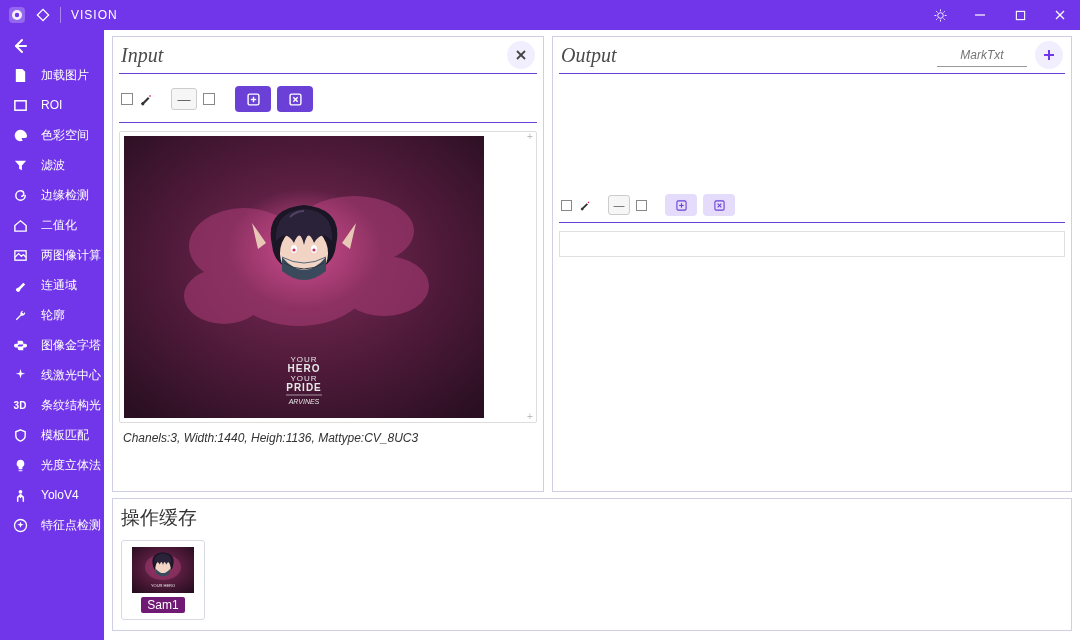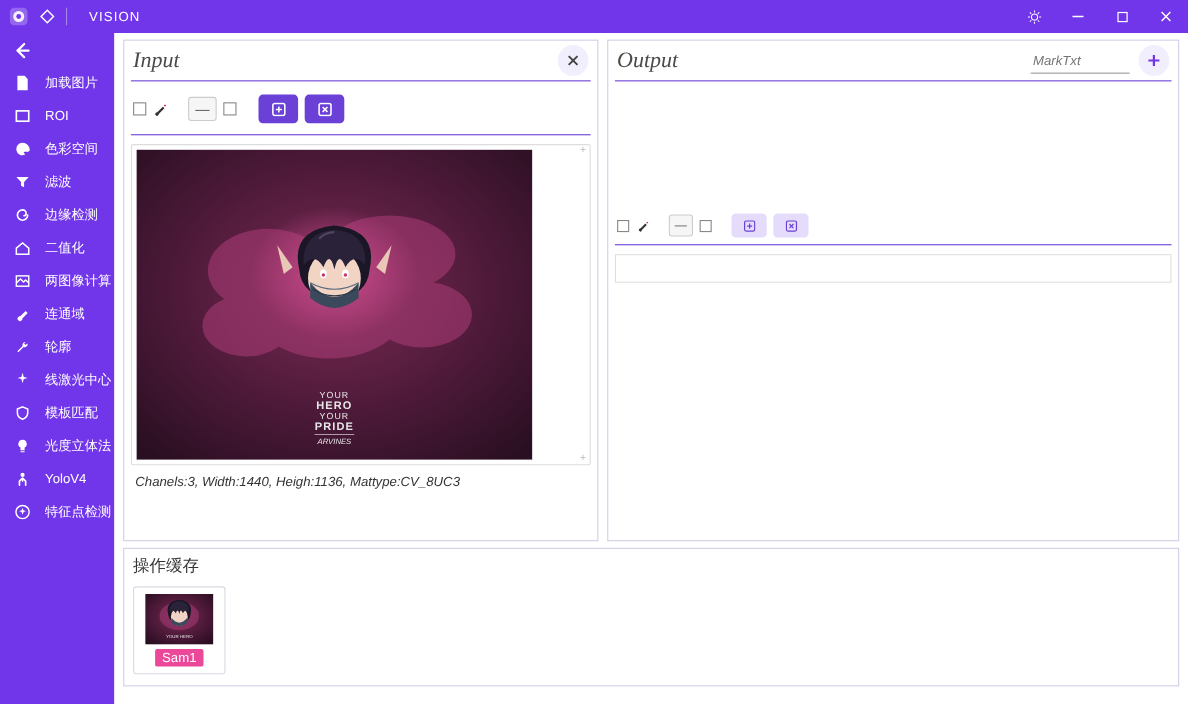--- a/index.html
+++ b/index.html
@@ -5,21 +5,21 @@
 * { box-sizing: border-box; margin: 0; padding: 0; font-family: "Segoe UI", Arial, sans-serif; }
 html, body { width: 1080px; height: 640px; overflow: hidden; background: #fff; }
 
 
 .titlebar {
   height: 30px; background: #7135ea; display: flex; align-items: center; color: #fff;
   font-size: 12px;
 }
 .titlebar .tb-left { display: flex; align-items: center; gap: 8px; padding-left: 8px; }
 .titlebar .tb-icon { width: 18px; height: 18px; display: flex; align-items: center; justify-content: center; }
-.titlebar .tb-title { letter-spacing: 1px; font-size: 12px; margin-left: 12px; }
+.titlebar .tb-title { letter-spacing: 1px; font-size: 12px; margin-left: 2px; }
 .titlebar .tb-spacer { flex: 1; }
 .titlebar .tb-btn { width: 40px; height: 30px; display: flex; align-items: center; justify-content: center; cursor: pointer; }
 .divider-v { width:1px; height:16px; background: rgba(255,255,255,0.4); }
 
 
 .app-body { display: flex; height: 610px; }
 .sidebar {
   width: 104px; background: #7135ea; color: #fff; display: flex; flex-direction: column;
   font-size: 12px; padding-top: 2px;
 }
@@ -38,21 +38,21 @@
 }
 .panel.input { width: 432px; }
 .panel.output { flex:1; }
 .panel-header { height: 36px; display:flex; align-items:center; padding: 0 8px; }
 .panel-title { font-style: italic; font-size: 20px; color:#4a4a4a; flex:1; font-family: Georgia, serif; }
 .hdr-btn {
   width:28px; height:28px; border-radius:50%; background:#f1effe; display:flex; align-items:center; justify-content:center;
   cursor:pointer; color:#4a4a4a;
 }
 .hdr-btn.accent { color:#7135ea; }
-.mark-input { border:none; border-bottom:1px solid #999; width:90px; font-size:12px; color:#888; padding:4px 2px; outline:none; margin-right:8px; font-style:italic;}
+.mark-input { border:none; border-bottom:1px solid #999; width:90px; font-size:12px; color:#888; text-align:center; padding:4px 2px; outline:none; margin-right:8px; font-style:italic;}
 .panel-hr { height:1px; background:#6a40d6; margin:0 6px; }
 
 
 .toolbar { display:flex; align-items:center; gap:6px; padding:12px 8px 10px 8px; }
 .toolbar .chk { width:12px; height:12px; border:1px solid #888; display:inline-block; cursor:pointer; }
 .toolbar .brush { width:14px;height:14px; display:flex; align-items:center; justify-content:center; }
 .pill-btn { width:26px;height:22px; border:1px solid #ccc; border-radius:3px; background:#f6f6f6; display:flex; align-items:center; justify-content:center; cursor:pointer; font-size:13px; color:#555;}
 .pill-btn.small { width:22px; height:20px; font-size:11px; }
 .accent-btn { width:36px;height:26px; background:#6a40d6; color:#fff; border-radius:4px; display:flex; align-items:center; justify-content:center; cursor:pointer;}
 .accent-btn.ghost { background:#e5dcfb; color:#6a40d6; }
@@ -65,24 +65,24 @@
 .image-inner { margin:4px; }
 
 .info-lines { padding: 6px 10px 4px 10px; font-style: italic; font-size:12px; color:#333; line-height:1.5; }
 
 .output-mid { flex:1; display:flex; flex-direction:column; }
 .output-spacer { flex:1; }
 .output-bottom-block { margin:0 6px 6px 6px; border:1px solid #e0e0e0; height:26px; }
 
 
 .cache-panel { border:1px solid #cfcfe6; padding:6px 8px 10px 8px; }
-.cache-title { font-size:15px; color:#333; margin-bottom:9px; }
+.cache-title { font-size:19px; color:#333; margin-bottom:9px; }
 .thumb-card { width:84px; border:1px solid #d9d9e4; border-radius:3px; padding:6px; display:flex; flex-direction:column; align-items:center; gap:4px; cursor:pointer; }
 .thumb-img { width:62px; height:46px; }
-.thumb-label { font-size:12px; background:#ec4899; color:#fff; padding:1px 6px; border-radius:2px; }
+.thumb-label { font-size:12px; background:#701a75; color:#fff; padding:1px 6px; border-radius:2px; }
 
 
 .hero-svg { display:block; }
 
 svg { display:block; }
 </style>
 </head>
 <body>
 
 <div class="titlebar">
@@ -216,24 +216,36 @@
       <span class="nav-icon">
           <svg width="15" height="15" viewBox="0 0 16 16">
             <path d="M13 5a3 3 0 0 1-4 3L4 13l-1-1 5-5a3 3 0 0 1 3-4l-1.5 1.5L11 6l1.5-1.5z" fill="#fff"></path>
           </svg>
         </span>
       <span>轮廓</span>
     </div>
     <div class="nav-item">
       <span class="nav-icon">
           <svg width="15" height="15" viewBox="0 0 16 16">
+            <path d="M5 3h4a2 2 0 0 1 2 2v2H7a2 2 0 0 0-2 2v1H3a2 2 0 0 1 0-4h2zM11 13H7a2 2 0 0 1-2-2V9h4a2 2 0 0 0 2-2V6h2a2 2 0 0 1 0 4h-2z" fill="#fff"></path>
+          </svg>
+        </span>
+      <span>图像金字塔</span>
+    </div>
+    <div class="nav-item">
+      <span class="nav-icon">
+          <svg width="15" height="15" viewBox="0 0 16 16">
             <path d="M8 1l1.2 4L13 6l-3.8 1L8 11l-1.2-4L3 6l3.8-1z" fill="#fff"></path>
           </svg>
         </span>
       <span>线激光中心</span>
+    </div>
+    <div class="nav-item">
+      <span class="nav-icon" style="font-size:10px;font-weight:bold;">3D</span>
+      <span>条纹结构光</span>
     </div>
     <div class="nav-item">
       <span class="nav-icon">
           <svg width="15" height="15" viewBox="0 0 16 16">
             <path d="M8 2l5 2v4c0 3-2 5-5 6-3-1-5-3-5-6V4z" fill="none" stroke="#fff" stroke-width="1.5"></path>
           </svg>
         </span>
       <span>模板匹配</span>
     </div>
     <div class="nav-item">

